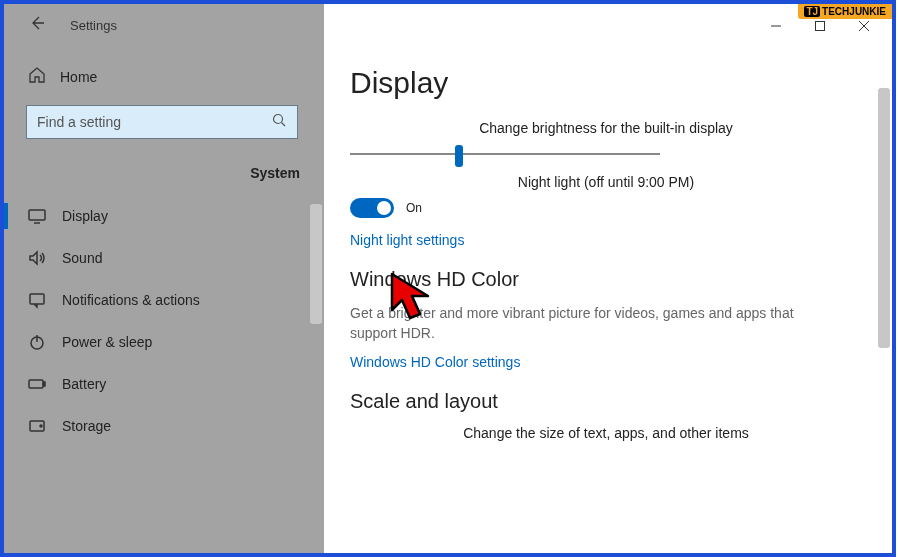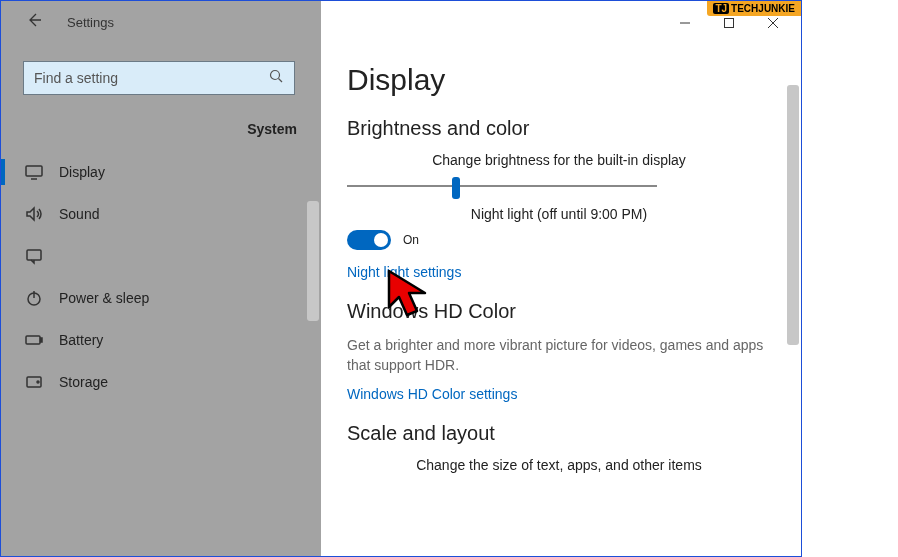--- a/index.html
+++ b/index.html
@@ -1,17 +1,17 @@
 <!DOCTYPE html>
 <html><head>
 <meta charset="utf-8">
 <style>
 * { margin: 0; padding: 0; box-sizing: border-box; font-family: "Segoe UI", Arial, sans-serif; }
 body { background: #fff; }
-.frame { width: 802px; height: 557px; border: 1px solid #1d4ed8; position: relative; background: #fff; overflow: hidden; }
+.frame { width: 896px; height: 557px; border: 4px solid #1d4ed8; position: relative; background: #fff; overflow: hidden; }
 .watermark { position: absolute; top: 0; right: 0; background: #f5a623; color: #000; font-size: 10px; font-weight: bold; padding: 2px 6px; z-index: 100; border-bottom-left-radius: 3px; }
 .watermark .tj { background:#000; color:#f5a623; padding: 0 2px; margin-right:2px; border-radius:2px; }
 .titlebar { position:absolute; top:0; left:0; right:0; height:42px; display:flex; align-items:center; }
 .titlebar .left { display:flex; align-items:center; padding-left: 24px; gap: 24px; }
 .titlebar .title { font-size: 13px; color:#333; }
 .titlebar .back { font-size: 18px; color:#333; }
 .window-controls { position:absolute; right:8px; top:8px; display:flex; gap:4px; }
 .wc { width:40px; height:28px; display:flex; align-items:center; justify-content:center; color:#333; }
 .wc svg { width:12px; height:12px; }
 .sidebar { position:absolute; top:0; left:0; width:320px; height:100%; background:#a3a3a3; padding-top:52px; }
@@ -75,20 +75,28 @@
       <div class="left">
         <span class="back">
           <svg width="18" height="18" viewBox="0 0 18 18">
               <path d="M11 3 L5 9 L11 15 M5 9 H16" fill="none" stroke="#333" stroke-width="1.3"></path>
             </svg>
         </span>
         <span class="title">Settings</span>
       </div>
     </div>
 
+    <div class="home-row">
+      <span class="icon">
+        <svg width="18" height="18" viewBox="0 0 18 18">
+            <path d="M2 8 L9 2 L16 8 V16 H11 V11 H7 V16 H2 Z" fill="none" stroke="#333" stroke-width="1.3"></path>
+          </svg>
+      </span>
+      <span>Home</span>
+    </div>
 
     <div class="search-row">
       <div class="search-box">
         <input type="text" placeholder="Find a setting" style="">
         <span>
           <svg width="15" height="15" viewBox="0 0 15 15">
               <circle cx="6" cy="6" r="4.5" fill="none" stroke="#555" stroke-width="1.2"></circle>
               <line x1="9.5" y1="9.5" x2="13" y2="13" stroke="#555" stroke-width="1.2"></line>
             </svg>
         </span>
@@ -117,20 +125,21 @@
           </span>
         <span>Sound</span>
       </div>
       <div class="nav-item">
         <span class="icon">
             <svg viewBox="0 0 18 18">
               <rect x="2" y="3" width="14" height="10" rx="1"></rect>
               <path d="M6 13 L9 16 L9 13"></path>
             </svg>
           </span>
+        <span>Notifications &amp; actions</span>
       </div>
       <div class="nav-item">
         <span class="icon">
             <svg viewBox="0 0 18 18">
               <circle cx="9" cy="10" r="6"></circle>
               <line x1="9" y1="2" x2="9" y2="9"></line>
             </svg>
           </span>
         <span>Power &amp; sleep</span>
       </div>
@@ -153,21 +162,20 @@
         <span>Storage</span>
       </div>
     </div>
 
     <div class="scroll-stub" style="left:306px; top:200px; height:120px; width:12px;"></div>
   </div>
 
   <div class="content">
     <div class="page-title">Display</div>
 
-    <div class="section-title">Brightness and color</div>
     <div class="field-label">Change brightness for the built-in display</div>
     <div class="slider-wrap">
       <div class="slider-track"></div>
       <div class="slider-thumb" style="left:35%;"></div>
     </div>
 
     <div class="field-label">Night light (off until 9:00 PM)</div>
     <div class="toggle-row">
       <div class="toggle"></div>
       <div class="toggle-label">On</div>

